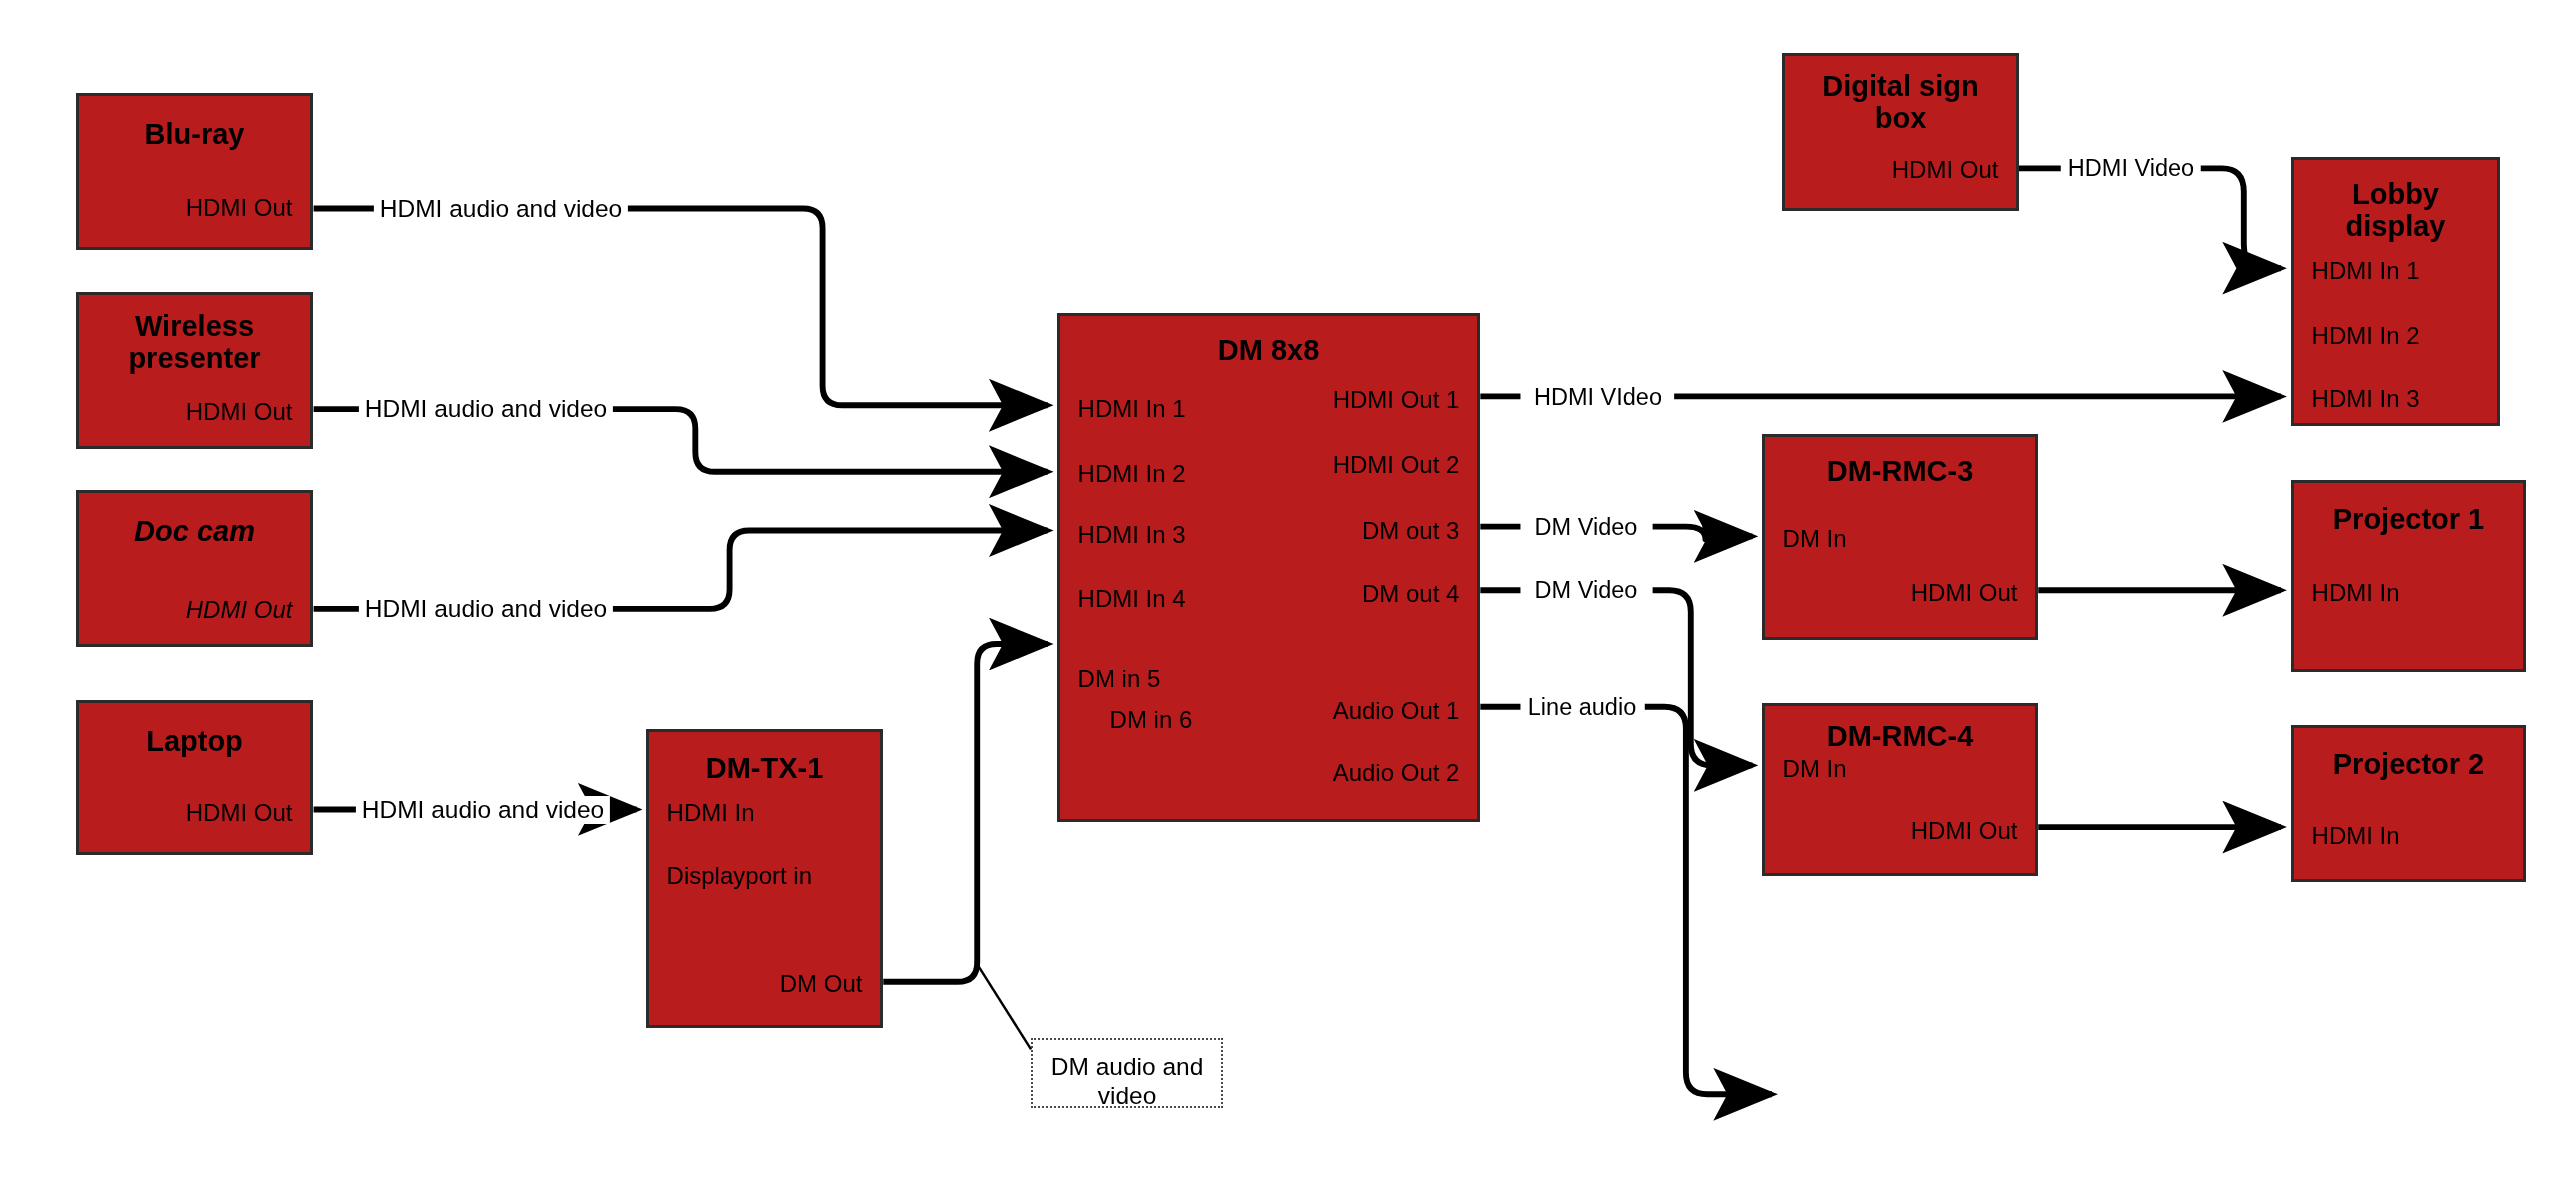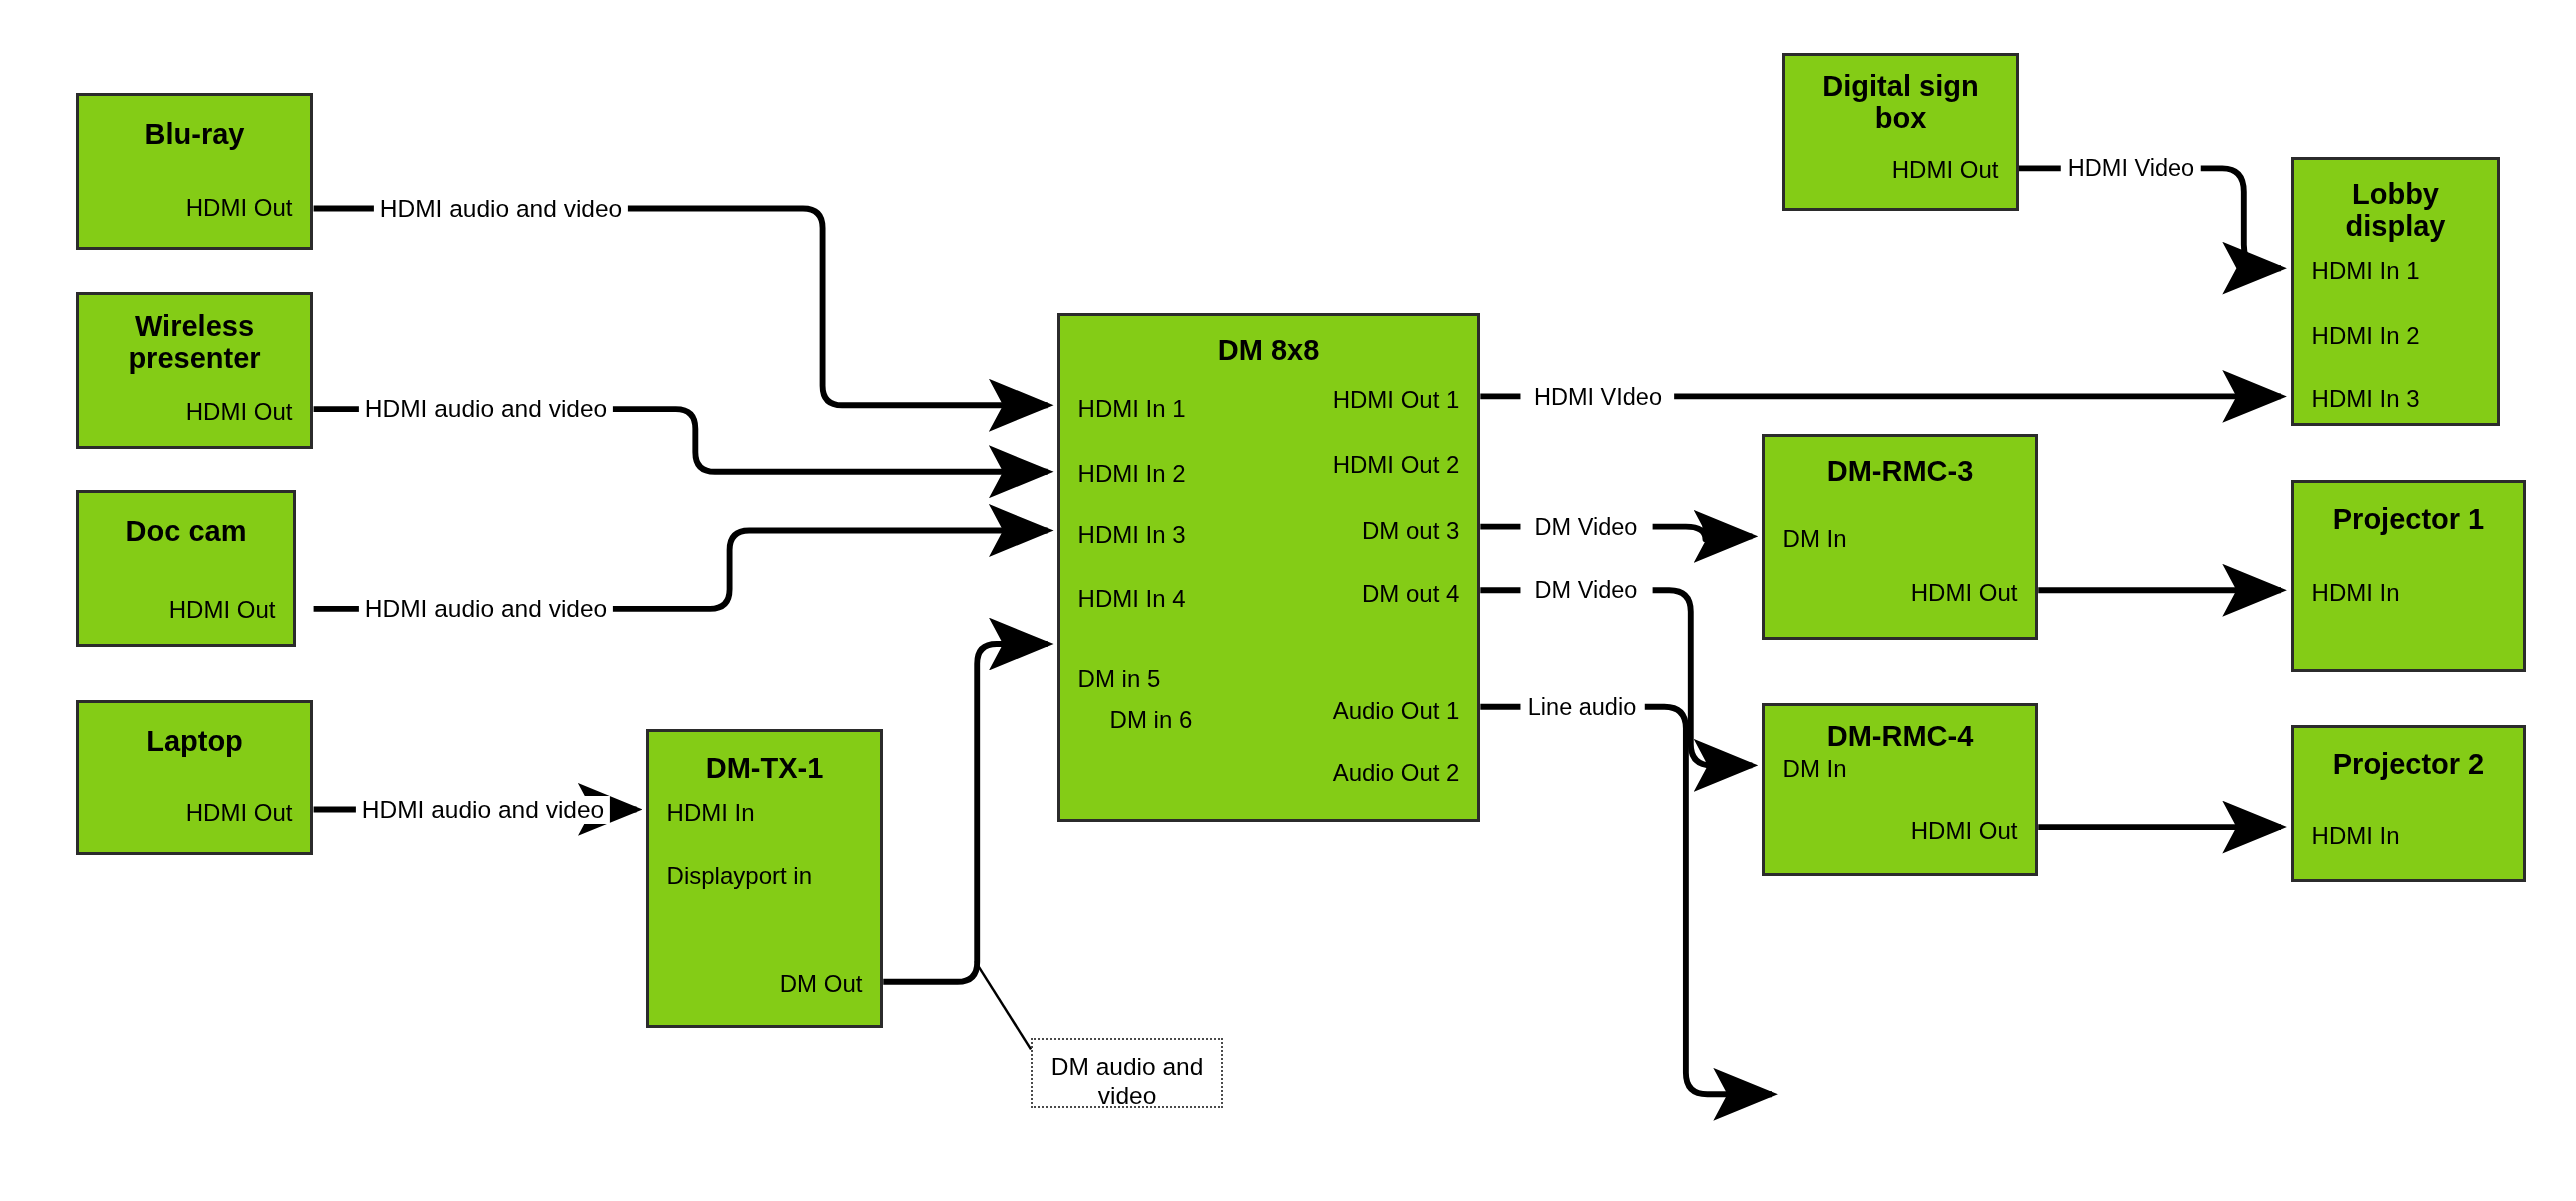--- a/index.html
+++ b/index.html
@@ -1,20 +1,20 @@
 <!DOCTYPE html>
 <html><head>
 <meta charset="utf-8">
 <style>
   html,body{margin:0;padding:0;background:#ffffff;}
   body{width:2576px;height:1201px;overflow:hidden;
        font-family:"Liberation Sans","DejaVu Sans",sans-serif;}
   #stage{position:relative;width:2576px;height:1201px;background:#fff;}
   svg#wires{position:absolute;left:0;top:0;width:2576px;height:1201px;}
-  .node{position:absolute;box-sizing:border-box;background:#84cc16;
+  .node{position:absolute;box-sizing:border-box;background:#b91c1c;
         border:3.9px solid #2b2b2b;}
   .node.callout{border:2.9px dotted #4a4a4a;background:transparent;}
   .nd-title{position:absolute;left:0;right:0;text-align:center;
             font-weight:bold;font-size:29px;color:#000;line-height:1.12;}
   .port{position:absolute;font-size:24px;color:#000;white-space:nowrap;}
   .port.l{left:17.6px;text-align:left;}
   .port.r{right:17.6px;text-align:right;}
   .callout-txt{position:absolute;left:0;right:0;top:11.7px;text-align:center;
                font-size:24.5px;color:#000;line-height:1.2;}
   .edge-label{position:absolute;font-size:23.5px;color:#000;white-space:nowrap;
@@ -84,21 +84,21 @@
   <div class="node" style="left:76px;top:93px;width:237px;height:157px;">
     <div class="nd-title" style="top:21.5px;">Blu-ray</div>
     <div class="port r" style="top:98px;">HDMI Out</div>
   </div>
 
   <div class="node" style="left:76px;top:292px;width:237px;height:157px;">
     <div class="nd-title" style="top:14.7px;padding:0 9.8px;">Wireless presenter</div>
     <div class="port r" style="top:103px;">HDMI Out</div>
   </div>
 
-  <div class="node" style="left:76px;top:490px;width:220px;height:157px;">
+  <div class="node" style="left:76px;top:490px;width:237px;height:157px;font-style:italic;">
     <div class="nd-title" style="top:21.5px;">Doc cam</div>
     <div class="port r" style="top:103px;">HDMI Out</div>
   </div>
 
   <div class="node" style="left:76px;top:700px;width:237px;height:155px;padding-left:16px;">
     <div class="nd-title" style="top:21.5px;">Laptop</div>
     <div class="port r" style="top:96px;">HDMI Out</div>
   </div>
 
   <div class="node" style="left:646px;top:729px;width:237px;height:299px;">

